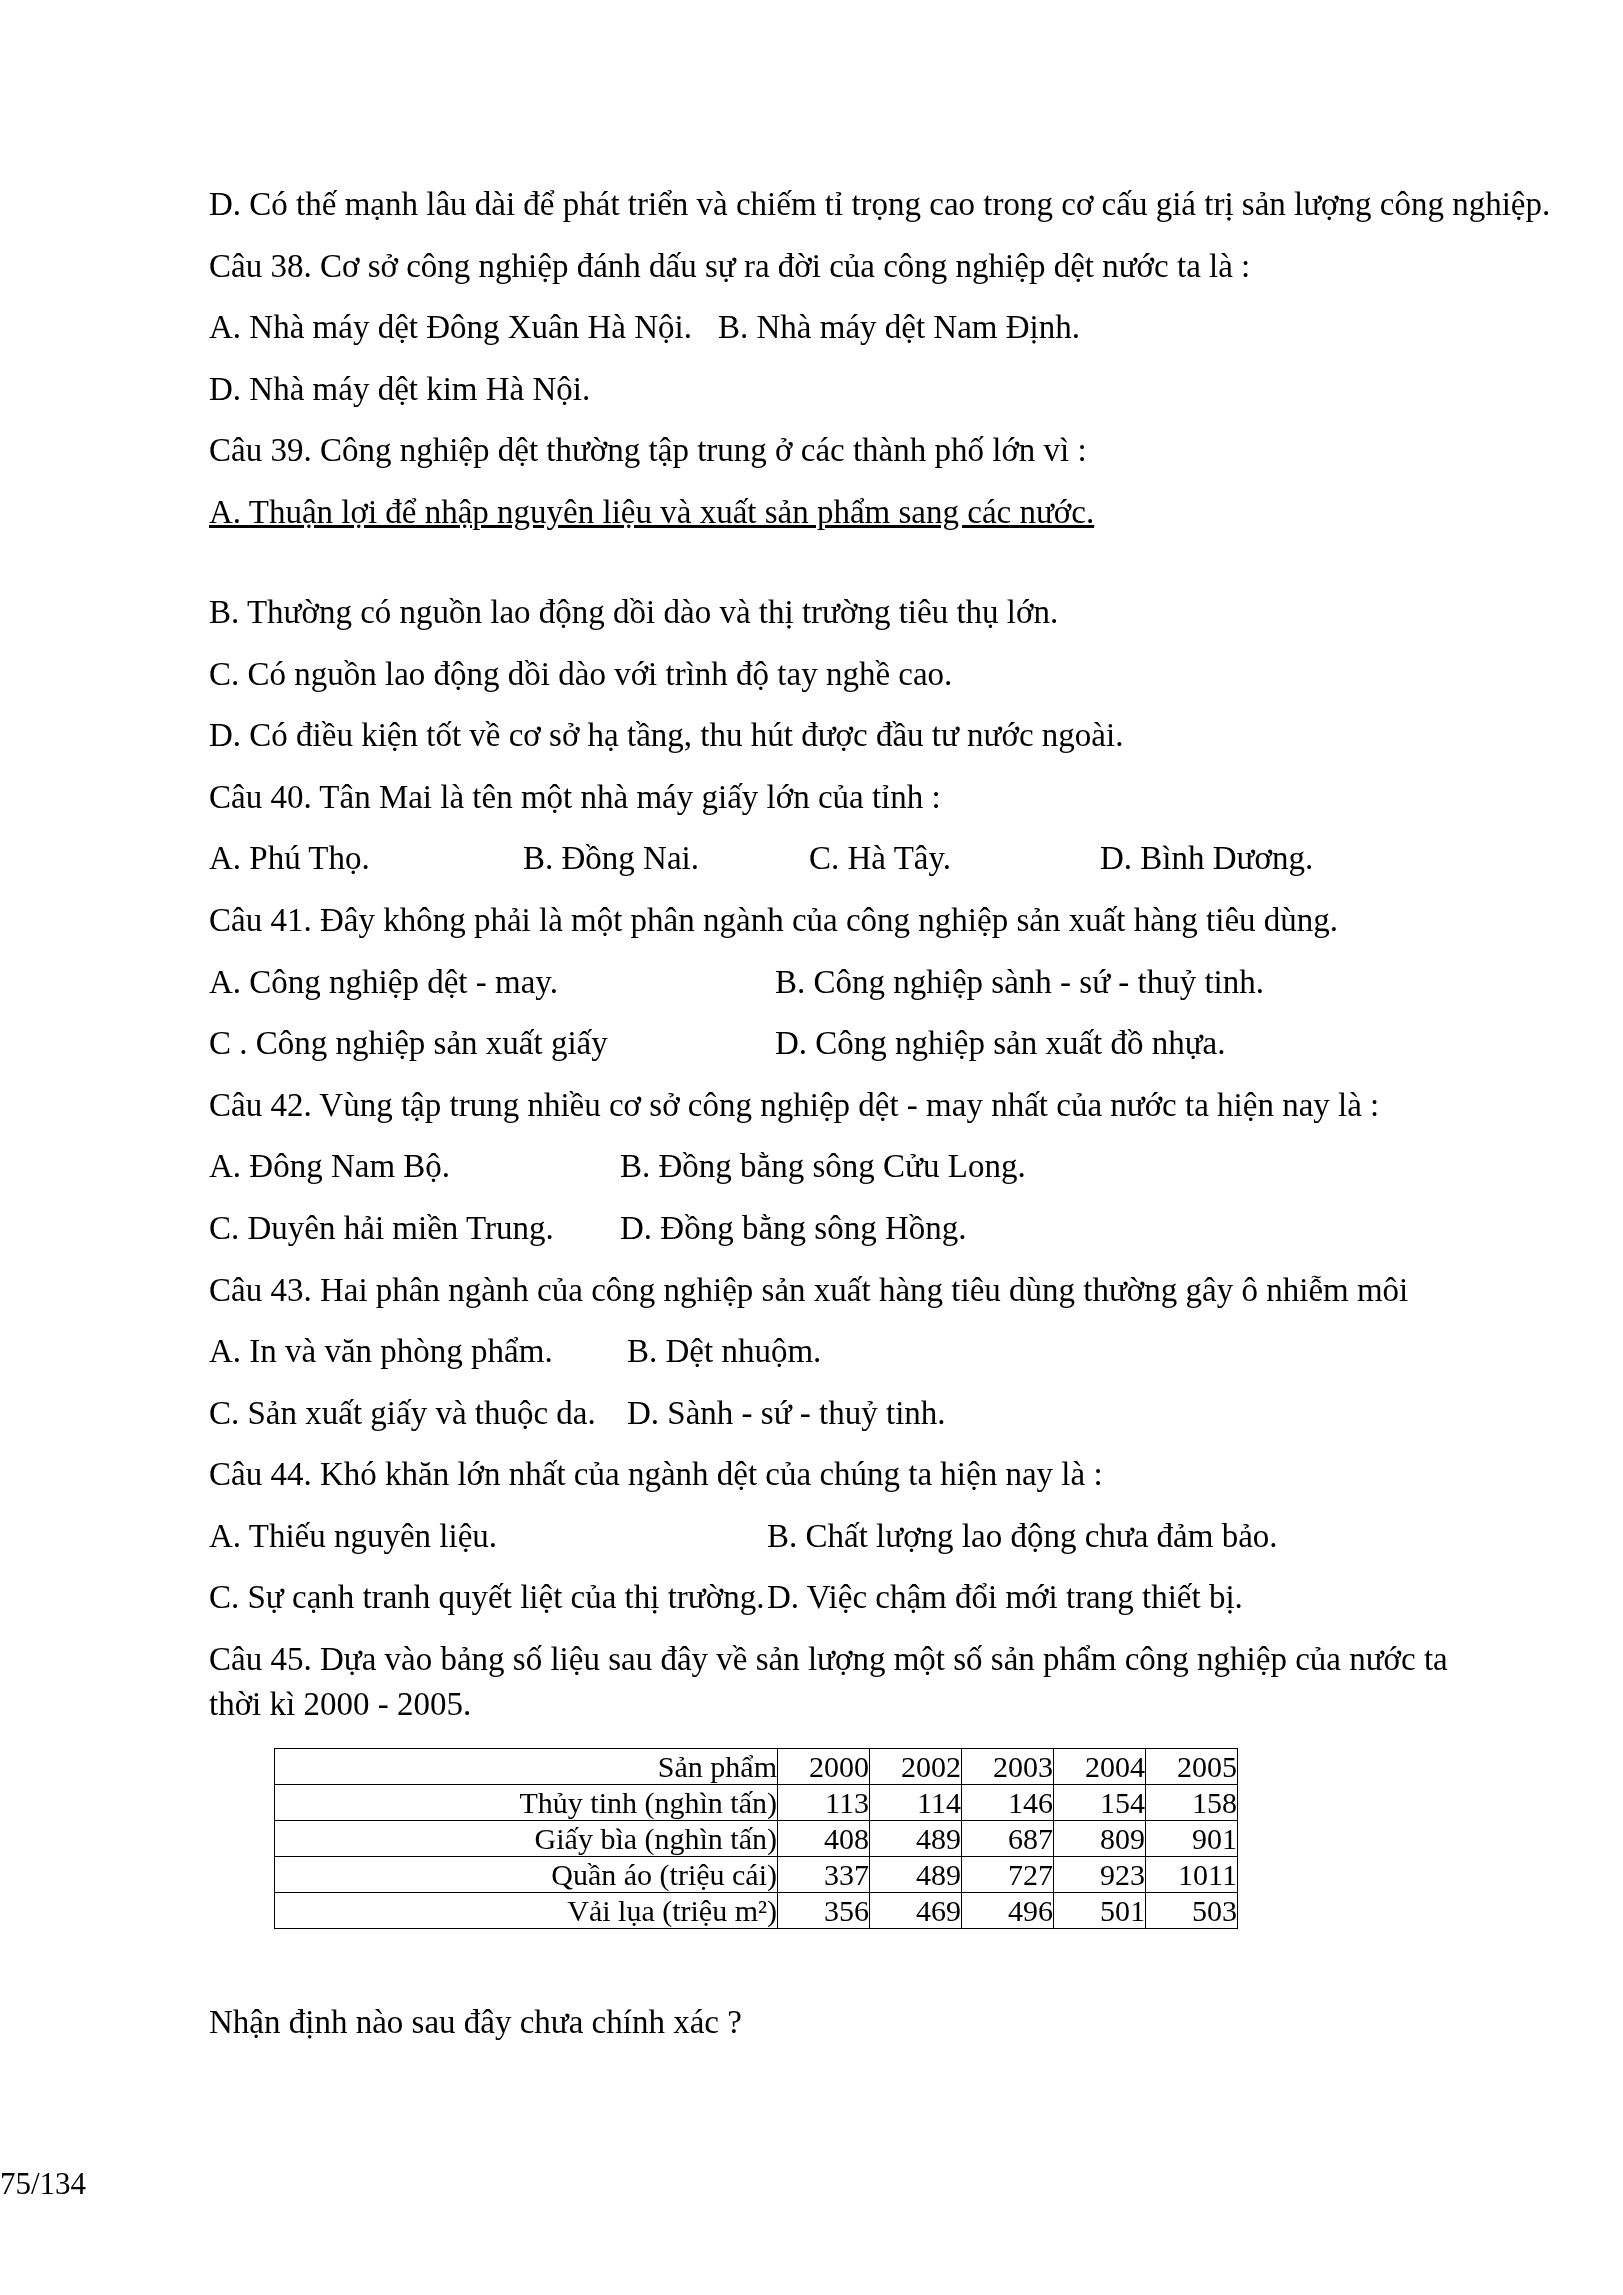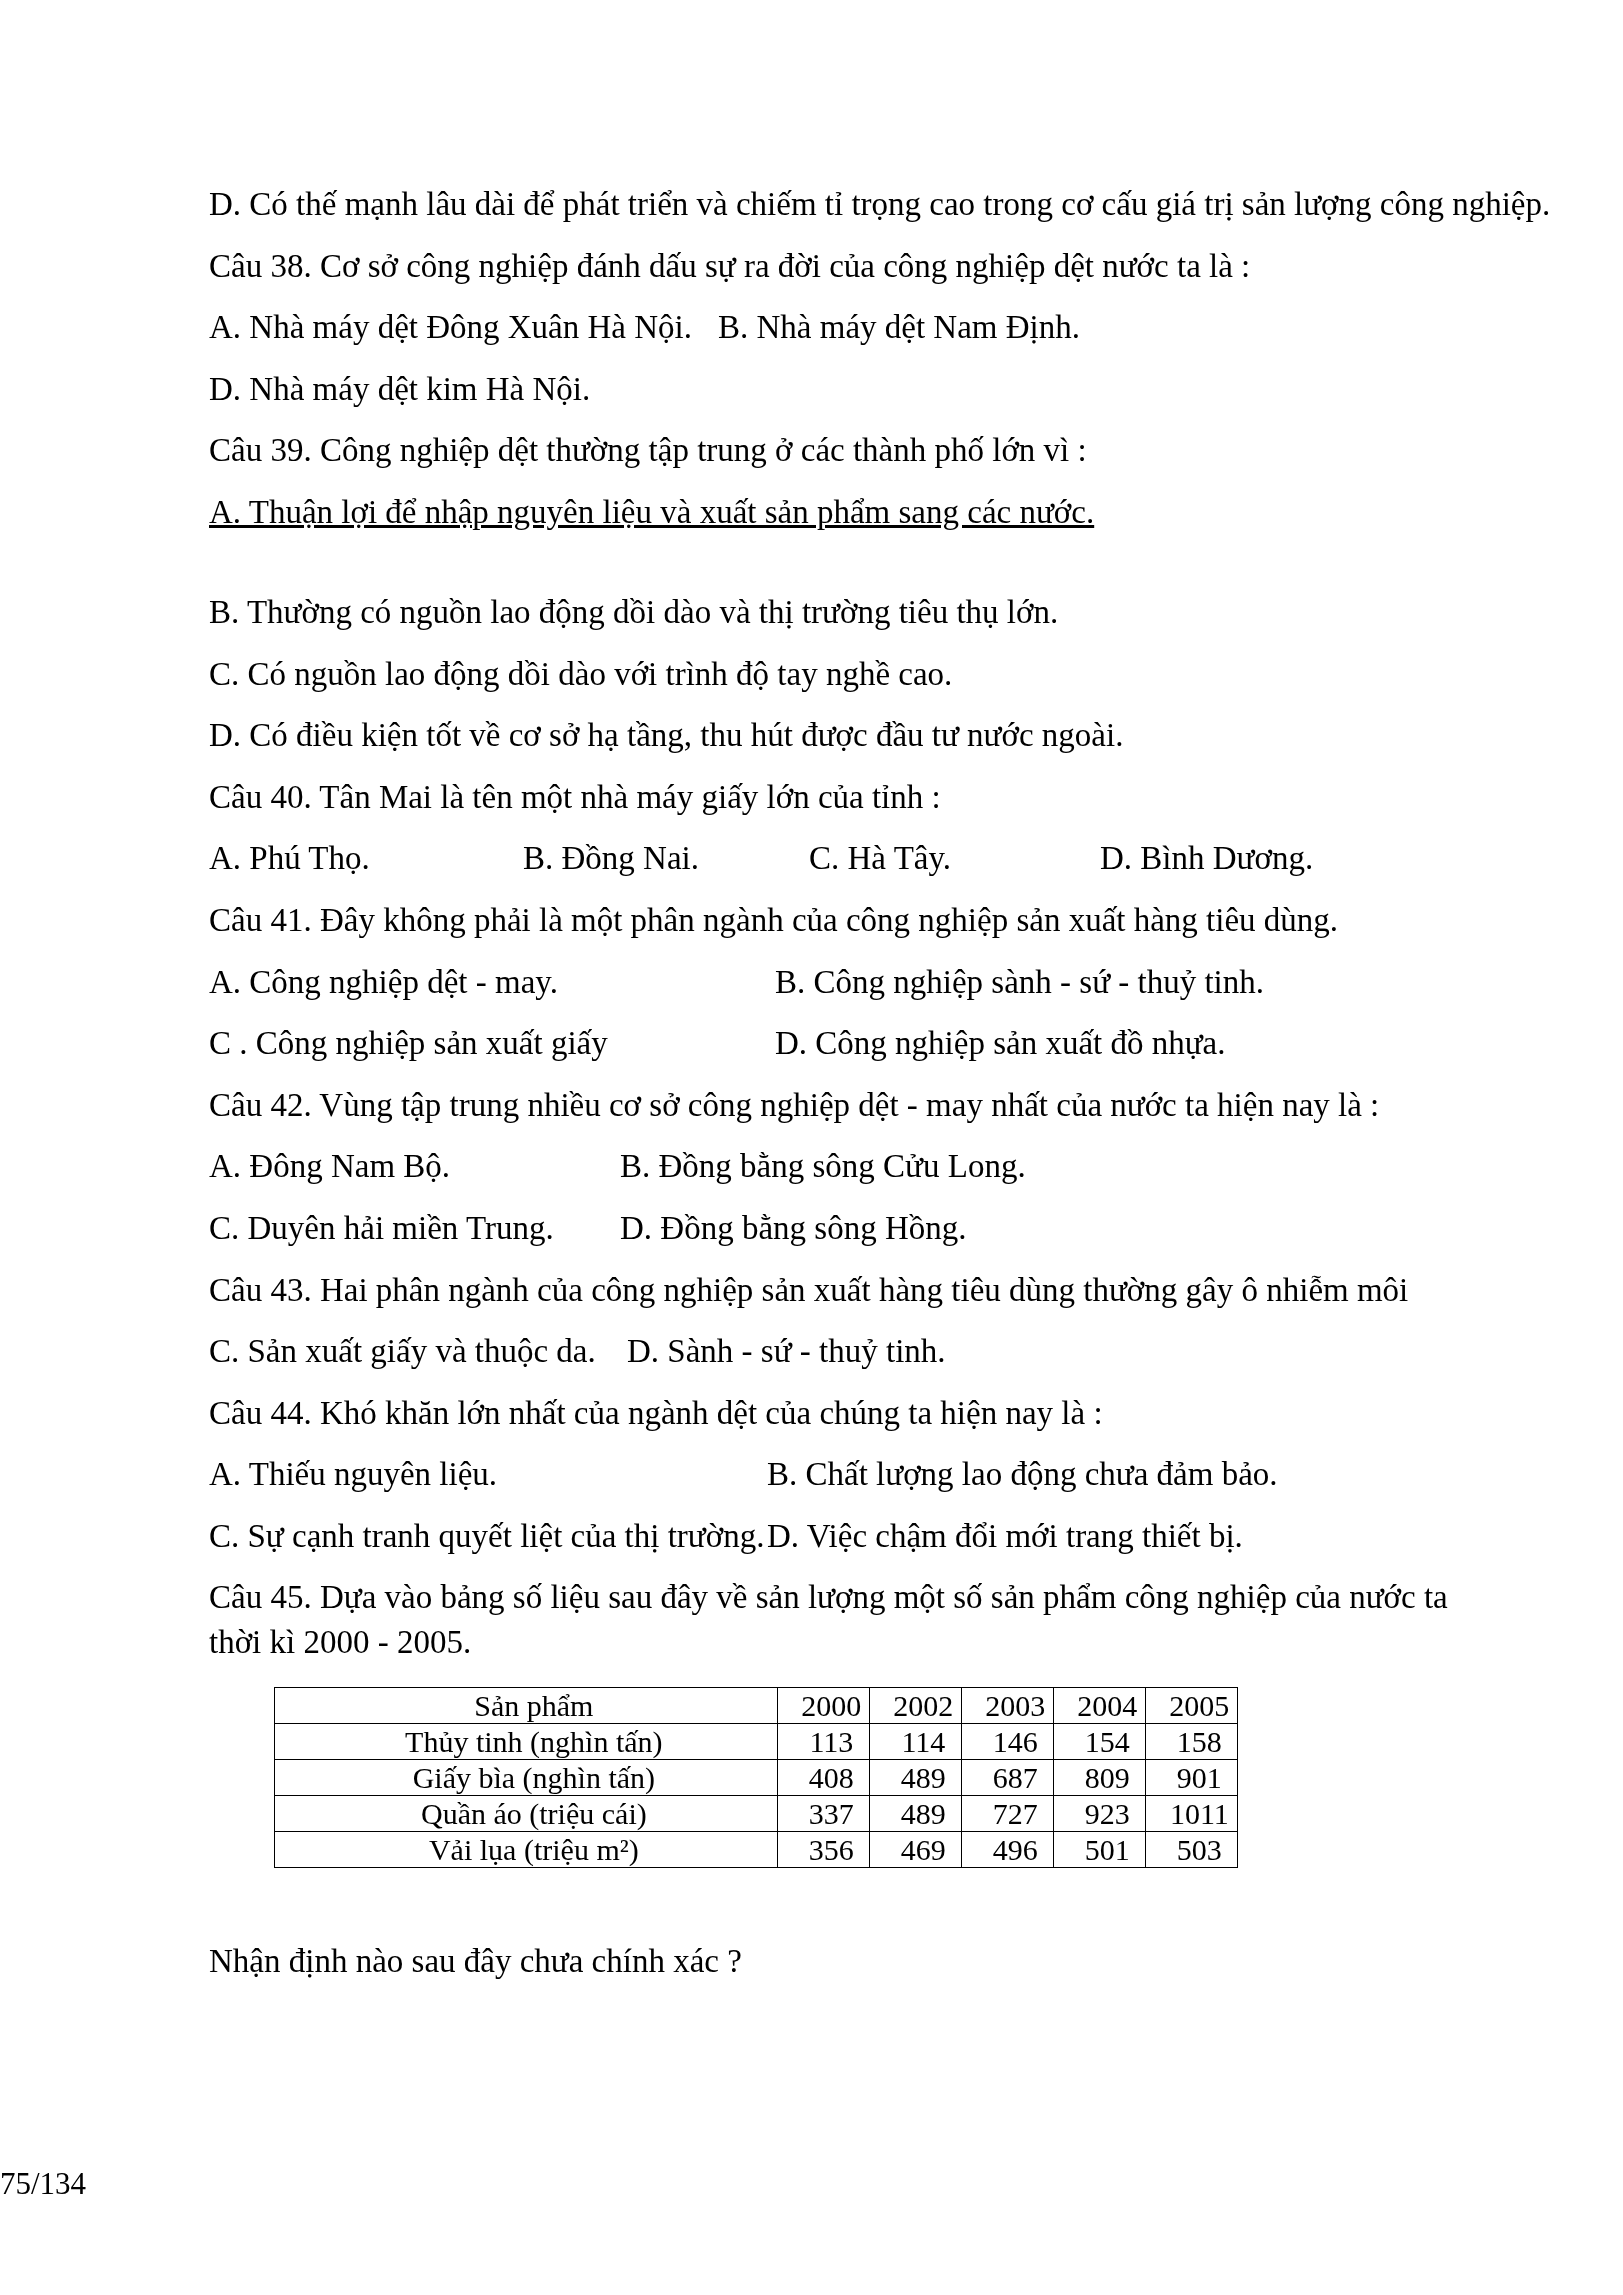--- a/index.html
+++ b/index.html
@@ -20,21 +20,21 @@
   .w40a { width:289px; } .w40b { width:261px; } .w40c { width:266px; }
   .w41  { width:541px; }
   .w42  { width:386px; }
   .w43  { width:393px; }
   .w44  { width:533px; }
   .data-table {
     table-layout:fixed; width:964px; border-collapse:collapse;
     margin:23.6px 0 0 65px; font-size:30px;
   }
   .data-table th, .data-table td {
-    border:1.3px solid #000; font-weight:normal; text-align:center;
+    border:1.3px solid #000; font-weight:normal; text-align:right;
     padding:0 0 0 15.7px; line-height:35px; overflow:hidden; white-space:nowrap;
   }
   .closing { margin-top:72px; line-height:42px; white-space:nowrap; }
   .footer {
     position:absolute; left:0; right:0; top:2166px;
     text-align:left; font-size:31px;
   }
 </style>
 </head>
 <body>
@@ -97,20 +97,24 @@
     <span>B. Đồng bằng sông Cửu Long.</span>
   </div>
   <div class="ln row">
     <span class="w42">C. Duyên hải miền Trung.</span>
     <span>D. Đồng bằng sông Hồng.</span>
   </div>
 
   <div class="ln">
     <span class="b">Câu 43.</span>
     <span>Hai phân ngành của công nghiệp sản xuất hàng tiêu dùng thường gây ô nhiễm môi</span>
+  </div>
+  <div class="ln row">
+    <span class="w43">A. In và văn phòng phẩm.</span>
+    <span>B. Dệt nhuộm.</span>
   </div>
   <div class="ln row">
     <span class="w43">C. Sản xuất giấy và thuộc da.</span>
     <span>D. Sành - sứ - thuỷ tinh.</span>
   </div>
 
   <div class="ln">
     <span class="b">Câu 44.</span>
     <span>Khó khăn lớn nhất của ngành dệt của chúng ta hiện nay là :</span>
   </div>

